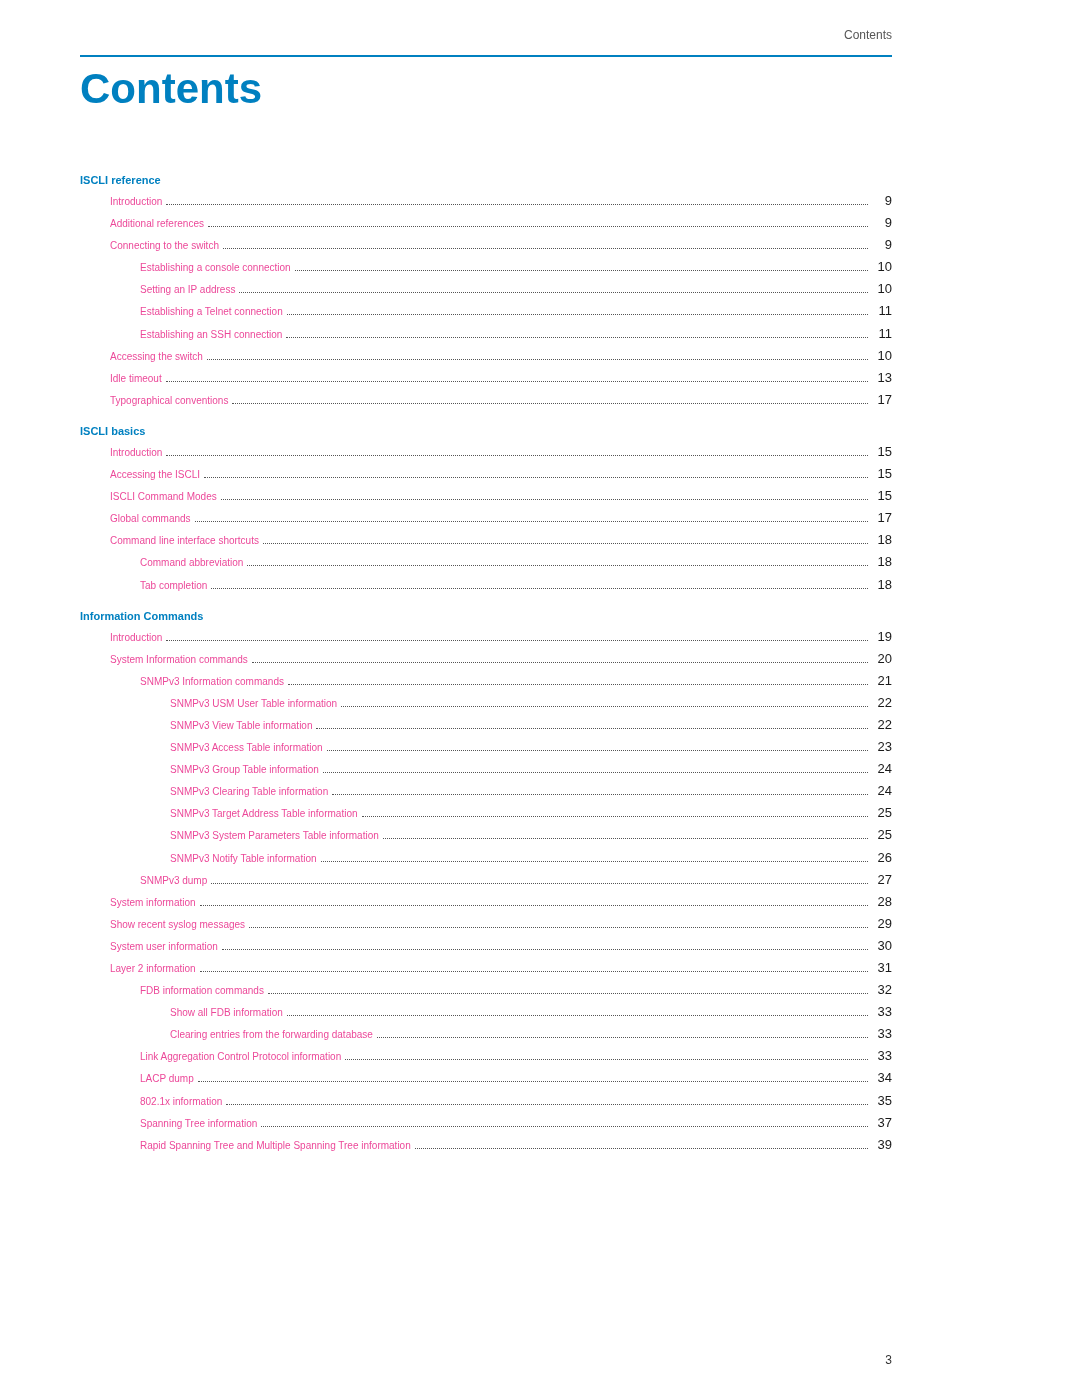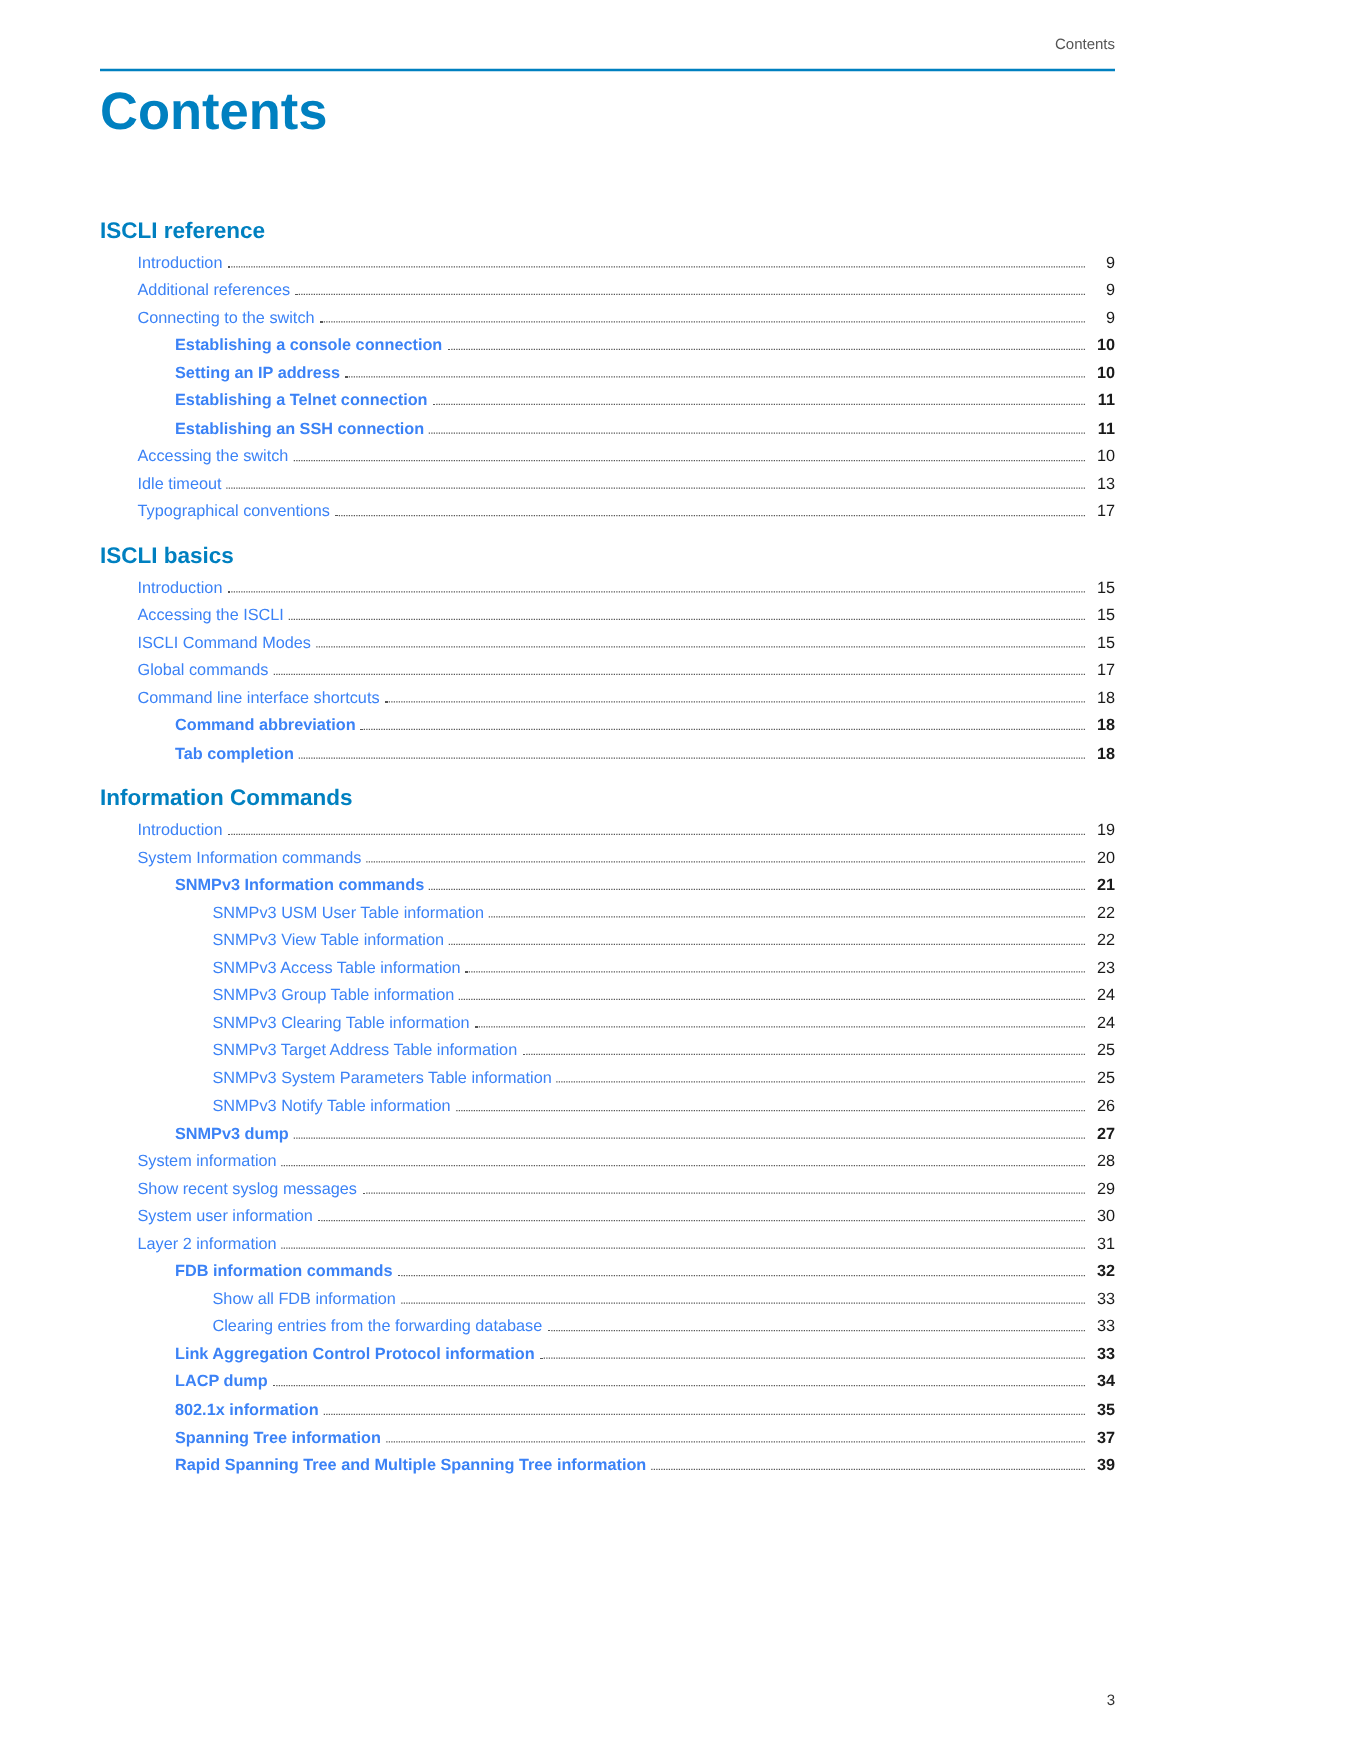--- a/index.html
+++ b/index.html
@@ -69,58 +69,58 @@
       left: 80px;
       right: 80px;
     }
 
     .toc-section {
       margin-bottom: 4px;
     }
 
     .section-heading {
       color: #0080c0;
-      font-size: 18px;
+      font-size: 11px;
       font-weight: bold;
       margin-bottom: 2px;
       margin-top: 14px;
       text-decoration: none;
     }
 
     .toc-entry {
       display: flex;
       align-items: baseline;
       width: 100%;
       line-height: 1.7;
     }
 
     .toc-label {
       white-space: nowrap;
-      font-size: 13px;
-      color: #3b82f6;
+      font-size: 10px;
+      color: #ec4899;
     }
 
     .toc-dots {
       flex: 1;
       border-bottom: 1px dotted #555;
       margin: 0 4px;
       margin-bottom: 3px;
     }
 
     .toc-page {
       white-space: nowrap;
       font-size: 13px;
       color: #1a1a1a;
       text-align: right;
       min-width: 20px;
     }
 
     
     .indent-1 { padding-left: 30px; }
-    .indent-2 { padding-left: 60px; font-weight: bold; }
+    .indent-2 { padding-left: 60px; }
     .indent-3 { padding-left: 90px; }
 
     .footer-page-num {
       position: absolute;
       bottom: 30px;
       right: 80px;
       font-size: 12px;
       color: #333;
     }
   </style>

